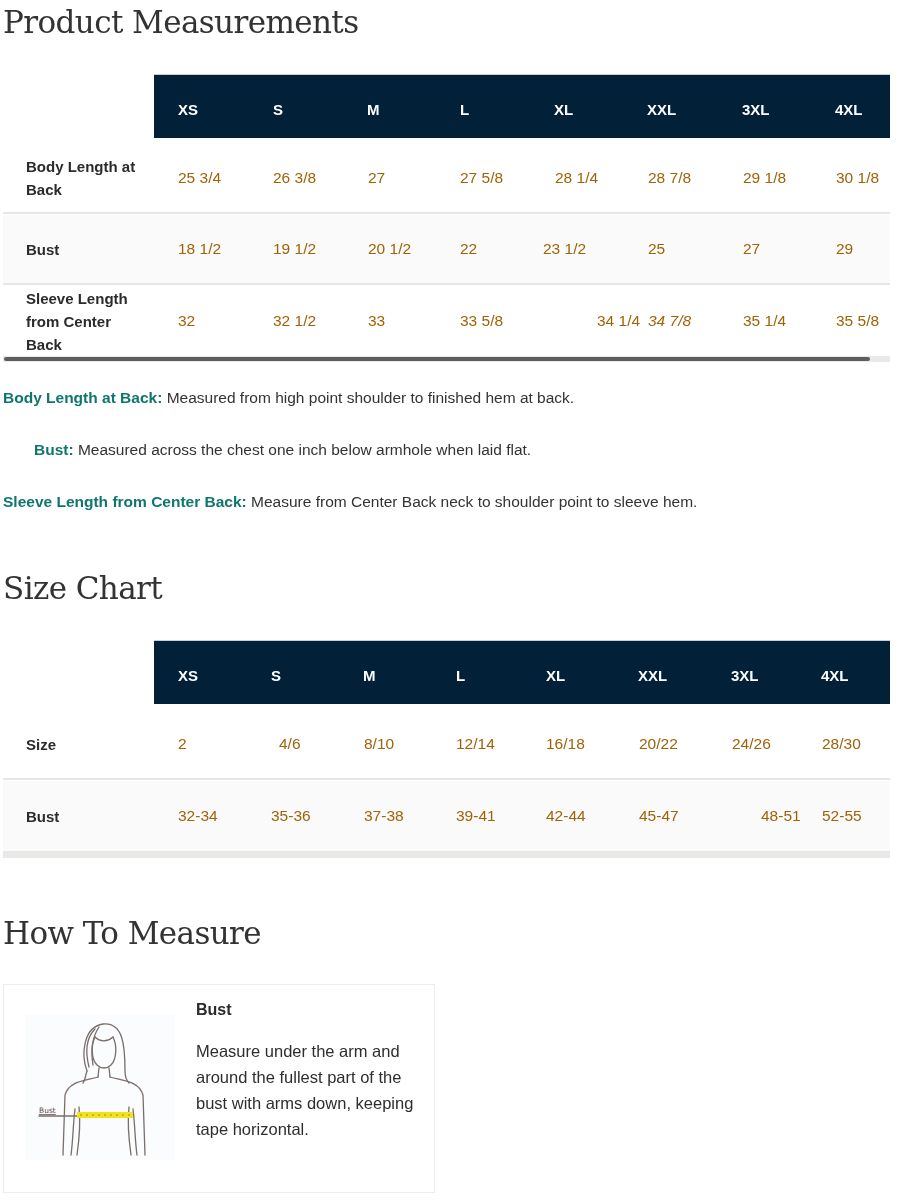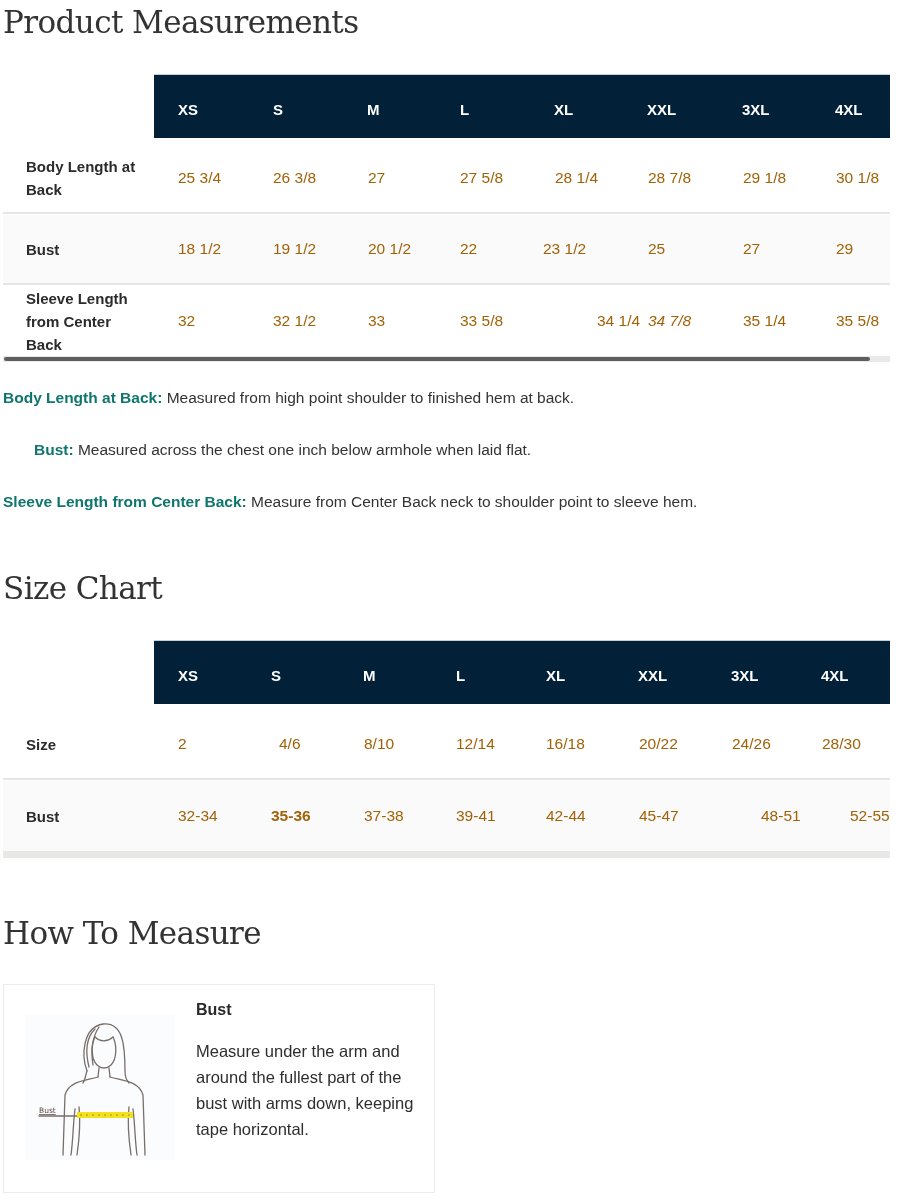--- a/index.html
+++ b/index.html
@@ -135,27 +135,27 @@
     <span class="cell" style="left:453px;">12/14</span>
     <span class="cell" style="left:543px;">16/18</span>
     <span class="cell" style="left:636px;">20/22</span>
     <span class="cell" style="left:729px;">24/26</span>
     <span class="cell" style="left:819px;">28/30</span>
   </div>
 
   <div class="trow alt" style="top:141px; border-bottom:none;">
     <span class="rlabel">Bust</span>
     <span class="cell" style="left:175px;">32-34</span>
-    <span class="cell" style="left:268px;font-weight:bold;">35-36</span>
+    <span class="cell" style="left:268px;">35-36</span>
     <span class="cell" style="left:361px;">37-38</span>
     <span class="cell" style="left:453px;">39-41</span>
     <span class="cell" style="left:543px;">42-44</span>
     <span class="cell" style="left:636px;">45-47</span>
     <span class="cell" style="left:758px;">48-51</span>
-    <span class="cell" style="left:819px;margin-left:28px;">52-55</span>
+    <span class="cell" style="left:819px;">52-55</span>
   </div>
 
   <div class="scroll-track" style="top:211px; height:7px; background:#e8e8e6;"></div>
 </div>
 
 <h1 class="heading" style="top:915px;">How To Measure</h1>
 
 <div class="card">
   <div class="card-img">
     <svg width="150" height="145" viewBox="0 0 150 145">

